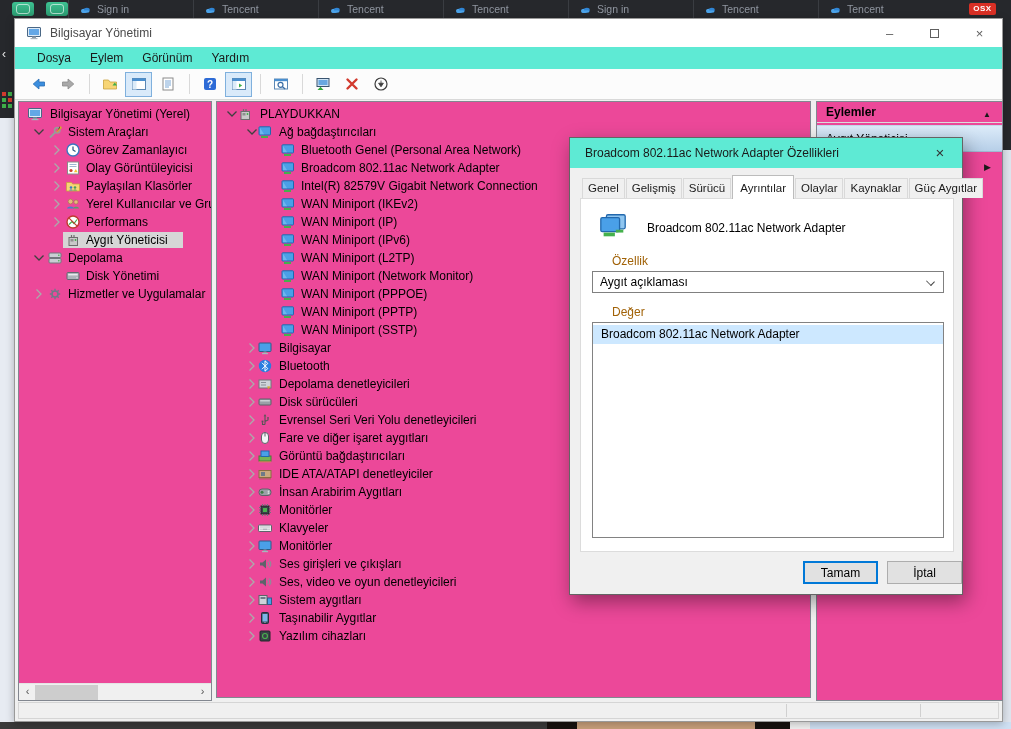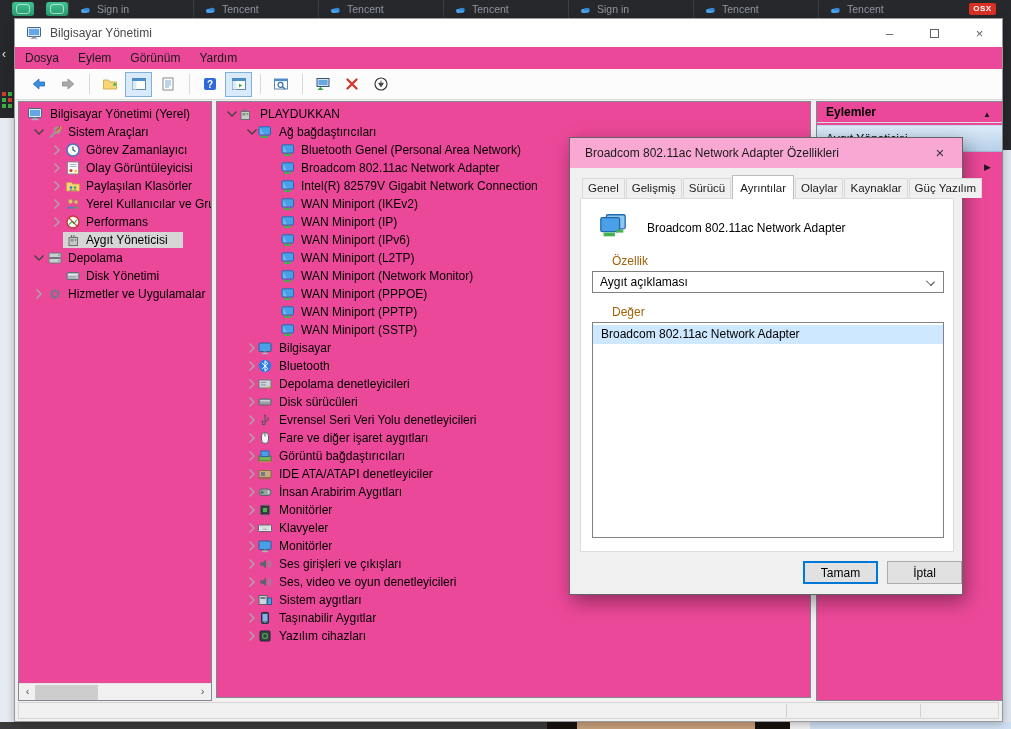--- a/index.html
+++ b/index.html
@@ -30,21 +30,21 @@
   .sb-blue{flex:1;background:#cfe0f3}
 
   
   .mainwin{position:absolute;left:14px;top:18px;width:989px;height:704px;background:#f0f0f0;border:1px solid #999;box-shadow:0 2px 8px rgba(0,0,0,.25)}
   .titlebar{position:absolute;left:0;top:0;right:0;height:28px;background:#fff;display:flex;align-items:center}
   .titlebar .ticon{margin-left:11px;width:16px;height:16px}
   .titlebar .ttext{margin-left:8px;color:#4a4a4a}
   .wctrls{position:absolute;right:0;top:0;height:28px;display:flex}
   .wc{width:45px;height:28px;display:flex;align-items:center;justify-content:center;color:#5f5f5f;font-size:13px}
   .maxbox{display:inline-block;width:9px;height:9px;border:1px solid #5f5f5f}
-  .menubar{position:absolute;left:0;top:28px;right:0;height:22px;background:#ec4899;display:flex;align-items:center;padding-left:10px}
+  .menubar{position:absolute;left:0;top:28px;right:0;height:22px;background:#5eead4;display:flex;align-items:center;padding-left:22px}
   .mitem{padding:3px 11px 3px 0;margin-right:8px;color:#1a1a1a}
   .toolbar{position:absolute;left:0;top:50px;right:0;height:31px;background:#fcfcfc;border-bottom:1px solid #d9d9d9;display:flex;align-items:center;padding-left:10px}
   .tbtn{width:27px;height:25px;display:flex;align-items:center;justify-content:center;margin-right:2px;border:1px solid transparent}
   .tbtn.hl{background:#d9eafa;border-color:#7fb0dd}
   .tsep{width:1px;height:20px;background:#d9d9d9;margin:0 6px;flex:none}
 
   .panel{position:absolute;background:#ec4899;border:1px solid #828790;overflow:hidden}
   #leftPanel{left:3px;top:82px;width:194px;height:600px}
   #midPanel{left:201px;top:82px;width:595px;height:597px}
   #rightPanel{left:801px;top:82px;width:187px;height:600px}
@@ -63,21 +63,21 @@
   .ahdr{height:21px;border-bottom:1px solid #dcdcdc;display:flex;align-items:center;padding-left:9px;font-weight:bold}
   .agroup{position:absolute;left:0;top:23px;right:0;height:27px;background:linear-gradient(#dcebf9,#b7cfe8);border-top:1px solid #c7d9ea;border-bottom:1px solid #9fb9d1;display:flex;align-items:center;padding-left:9px}
   .acaret{position:absolute;right:11px;top:8px;font-size:8px;color:#1a1a1a;line-height:10px}
   .amore{position:absolute;right:11px;top:60px;font-size:9px;color:#1a1a1a}
 
   .statusbar{position:absolute;left:3px;right:3px;bottom:2px;height:17px;background:#f0f0f0;border:1px solid #d5d5d5}
   .ssep{position:absolute;top:1px;bottom:1px;width:1px;background:#d0d0d0}
 
   
   #dlg{position:absolute;left:569px;top:137px;width:394px;height:458px;background:#f0f0f0;border:1px solid #646464;box-shadow:3px 7px 18px rgba(0,0,0,.38);z-index:20}
-  .dtitle{height:30px;background:#f9a8d4;display:flex;align-items:center;padding-left:15px;color:#1a1a1a}
+  .dtitle{height:30px;background:#5eead4;display:flex;align-items:center;padding-left:15px;color:#1a1a1a}
   .dclose{position:absolute;right:8px;top:5px;width:28px;height:20px;text-align:center;line-height:20px;font-size:15px;color:#333}
   .dtabs{position:absolute;left:12px;top:37px;display:flex;align-items:flex-end;list-style:none;z-index:2;white-space:nowrap}
   .dtab{padding:3px 5px 4px;background:#f0f0f0;border:1px solid #d9d9d9;border-bottom:none;margin-right:1px;font-size:11.5px;color:#1a1a1a}
   .dtab.active{background:#fff;border-color:#bcbcbc;padding:6px 7px 5px;margin-bottom:-1px;position:relative}
   .dpage{position:absolute;left:10px;top:60px;width:374px;height:354px;background:#fff;border:1px solid #dcdcdc}
   .ddev{position:absolute;left:14px;top:12px;display:flex;align-items:center;gap:16px}
   .dlabel{position:absolute;left:31px;font-size:12px;color:#a16207}
   .dcombo{position:absolute;left:11px;top:72px;width:352px;height:22px;background:#fff;border:1px solid #808080;line-height:20px;padding-left:7px}
   .carr{position:absolute;right:9px;top:6px;width:7px;height:7px;border-right:1.4px solid #444;border-bottom:1.4px solid #444;transform:rotate(45deg) scaleY(.8)}
   .dlist{position:absolute;left:11px;top:123px;width:352px;height:216px;background:#fff;border:1px solid #828282;padding-top:2px}
@@ -723,21 +723,21 @@
     <span>Broadcom 802.11ac Network Adapter Özellikleri</span>
   </div>
   <span class="dclose">×</span>
   <ul class="dtabs" id="dtabs">
       <li class="dtab">Genel</li>
       <li class="dtab">Gelişmiş</li>
       <li class="dtab">Sürücü</li>
       <li class="dtab active">Ayrıntılar</li>
       <li class="dtab">Olaylar</li>
       <li class="dtab">Kaynaklar</li>
-      <li class="dtab">Güç Yazılım</li>
+      <li class="dtab">Güç Aygıtlar</li>
     </ul>
   <div class="dpage">
     <div class="ddev">
       <span id="devicon"><svg width="36" height="30" viewBox="0 0 16 16">
             <rect x="4.5" y="2" width="10" height="7.5" rx="0.8" fill="#8fc6f0" stroke="#2268ad" stroke-width="0.7"></rect>
             <rect x="1.5" y="3.5" width="10" height="7.5" rx="0.8" fill="#4aa0e8" stroke="#2268ad" stroke-width="0.7"></rect>
             <rect x="3" y="11.5" width="6" height="2" fill="#45b14c"></rect>
             <rect x="9.5" y="10" width="4" height="1.5" fill="#45b14c"></rect>
           </svg></span>
       <span>Broadcom 802.11ac Network Adapter</span>

